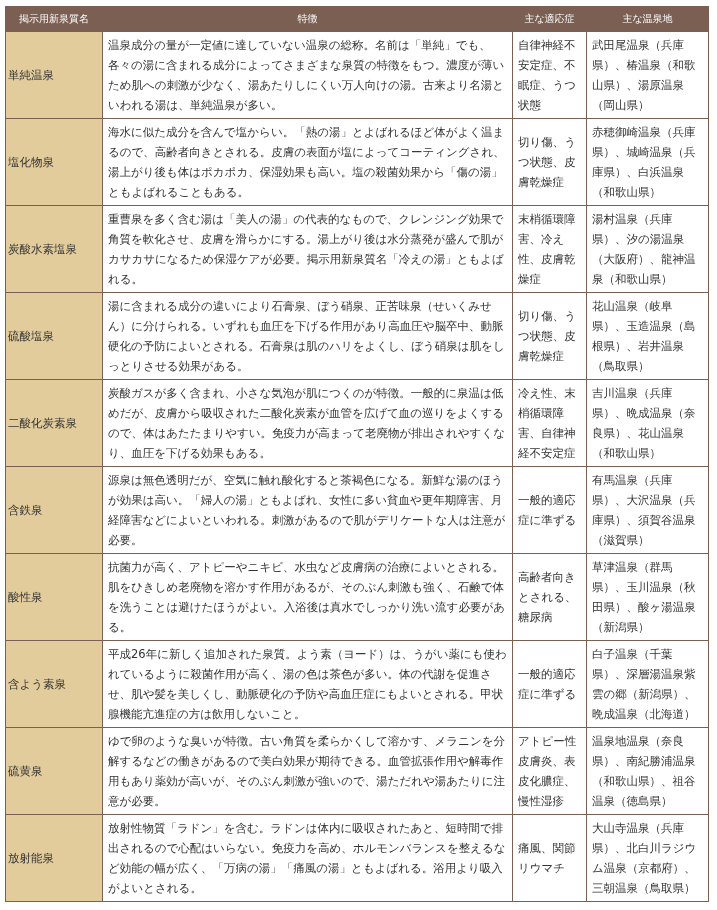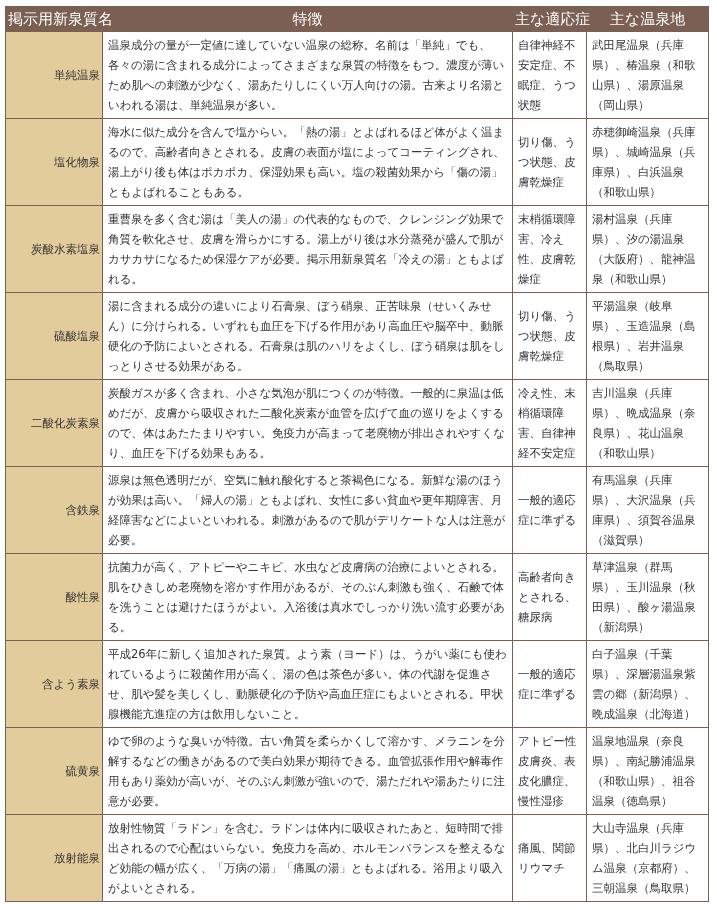--- a/index.html
+++ b/index.html
@@ -9,39 +9,39 @@
       width: 703px;
       border-collapse: collapse;
       table-layout: fixed;
       font-size: 11.5px;
       color: #333333;
     }
     table.onsen th {
       background: #7a5f52;
       color: #ffffff;
       font-weight: normal;
-      font-size: 15px;
+      font-size: 10px;
       height: 24px;
       padding: 0 2px;
       border: 1px solid #7a5f52;
       border-left: 1px solid #ffffff;
       text-align: center;
       white-space: nowrap;
     }
     table.onsen th:first-child { border-left: 1px solid #7a5f52; }
     table.onsen td {
       border: 1.5px solid #7a5f52;
       padding: 3px 5px;
       line-height: 20px;
       vertical-align: middle;
       word-break: break-all;
     }
     table.onsen td.name {
       background: #e3cc9c;
-      text-align: right;
+      text-align: left;
       font-size: 11.5px;
       color: #333;
       padding: 0 2px;
     }
     table.onsen tr.row { height: 86px; }
     col.c1 { width: 97px; }
     col.c2 { width: 410px; }
     col.c3 { width: 74px; }
     col.c4 { width: 122px; }
   </style>
@@ -79,21 +79,21 @@
     <tr class="row">
       <td class="name">炭酸水素塩泉</td>
       <td>重曹泉を多く含む湯は「美人の湯」の代表的なもので、クレンジング効果で角質を軟化させ、皮膚を滑らかにする。湯上がり後は水分蒸発が盛んで肌がカサカサになるため保湿ケアが必要。掲示用新泉質名「冷えの湯」ともよばれる。</td>
       <td>末梢循環障害、冷え性、皮膚乾燥症</td>
       <td>湯村温泉（兵庫県）、汐の湯温泉（大阪府）、龍神温泉（和歌山県）</td>
     </tr>
     <tr class="row">
       <td class="name">硫酸塩泉</td>
       <td>湯に含まれる成分の違いにより石膏泉、ぼう硝泉、正苦味泉（せいくみせん）に分けられる。いずれも血圧を下げる作用があり高血圧や脳卒中、動脈硬化の予防によいとされる。石膏泉は肌のハリをよくし、ぼう硝泉は肌をしっとりさせる効果がある。</td>
       <td>切り傷、うつ状態、皮膚乾燥症</td>
-      <td>平湯温泉（岐阜県）、玉造温泉（島根県）、岩井温泉（鳥取県）</td>
+      <td>花山温泉（岐阜県）、玉造温泉（島根県）、岩井温泉（鳥取県）</td>
     </tr>
     <tr class="row">
       <td class="name">二酸化炭素泉</td>
       <td>炭酸ガスが多く含まれ、小さな気泡が肌につくのが特徴。一般的に泉温は低めだが、皮膚から吸収された二酸化炭素が血管を広げて血の巡りをよくするので、体はあたたまりやすい。免疫力が高まって老廃物が排出されやすくなり、血圧を下げる効果もある。</td>
       <td>冷え性、末梢循環障害、自律神経不安定症</td>
       <td>吉川温泉（兵庫県）、晩成温泉（奈良県）、花山温泉（和歌山県）</td>
     </tr>
     <tr class="row">
       <td class="name">含鉄泉</td>
       <td>源泉は無色透明だが、空気に触れ酸化すると茶褐色になる。新鮮な湯のほうが効果は高い。「婦人の湯」ともよばれ、女性に多い貧血や更年期障害、月経障害などによいといわれる。刺激があるので肌がデリケートな人は注意が必要。</td>

